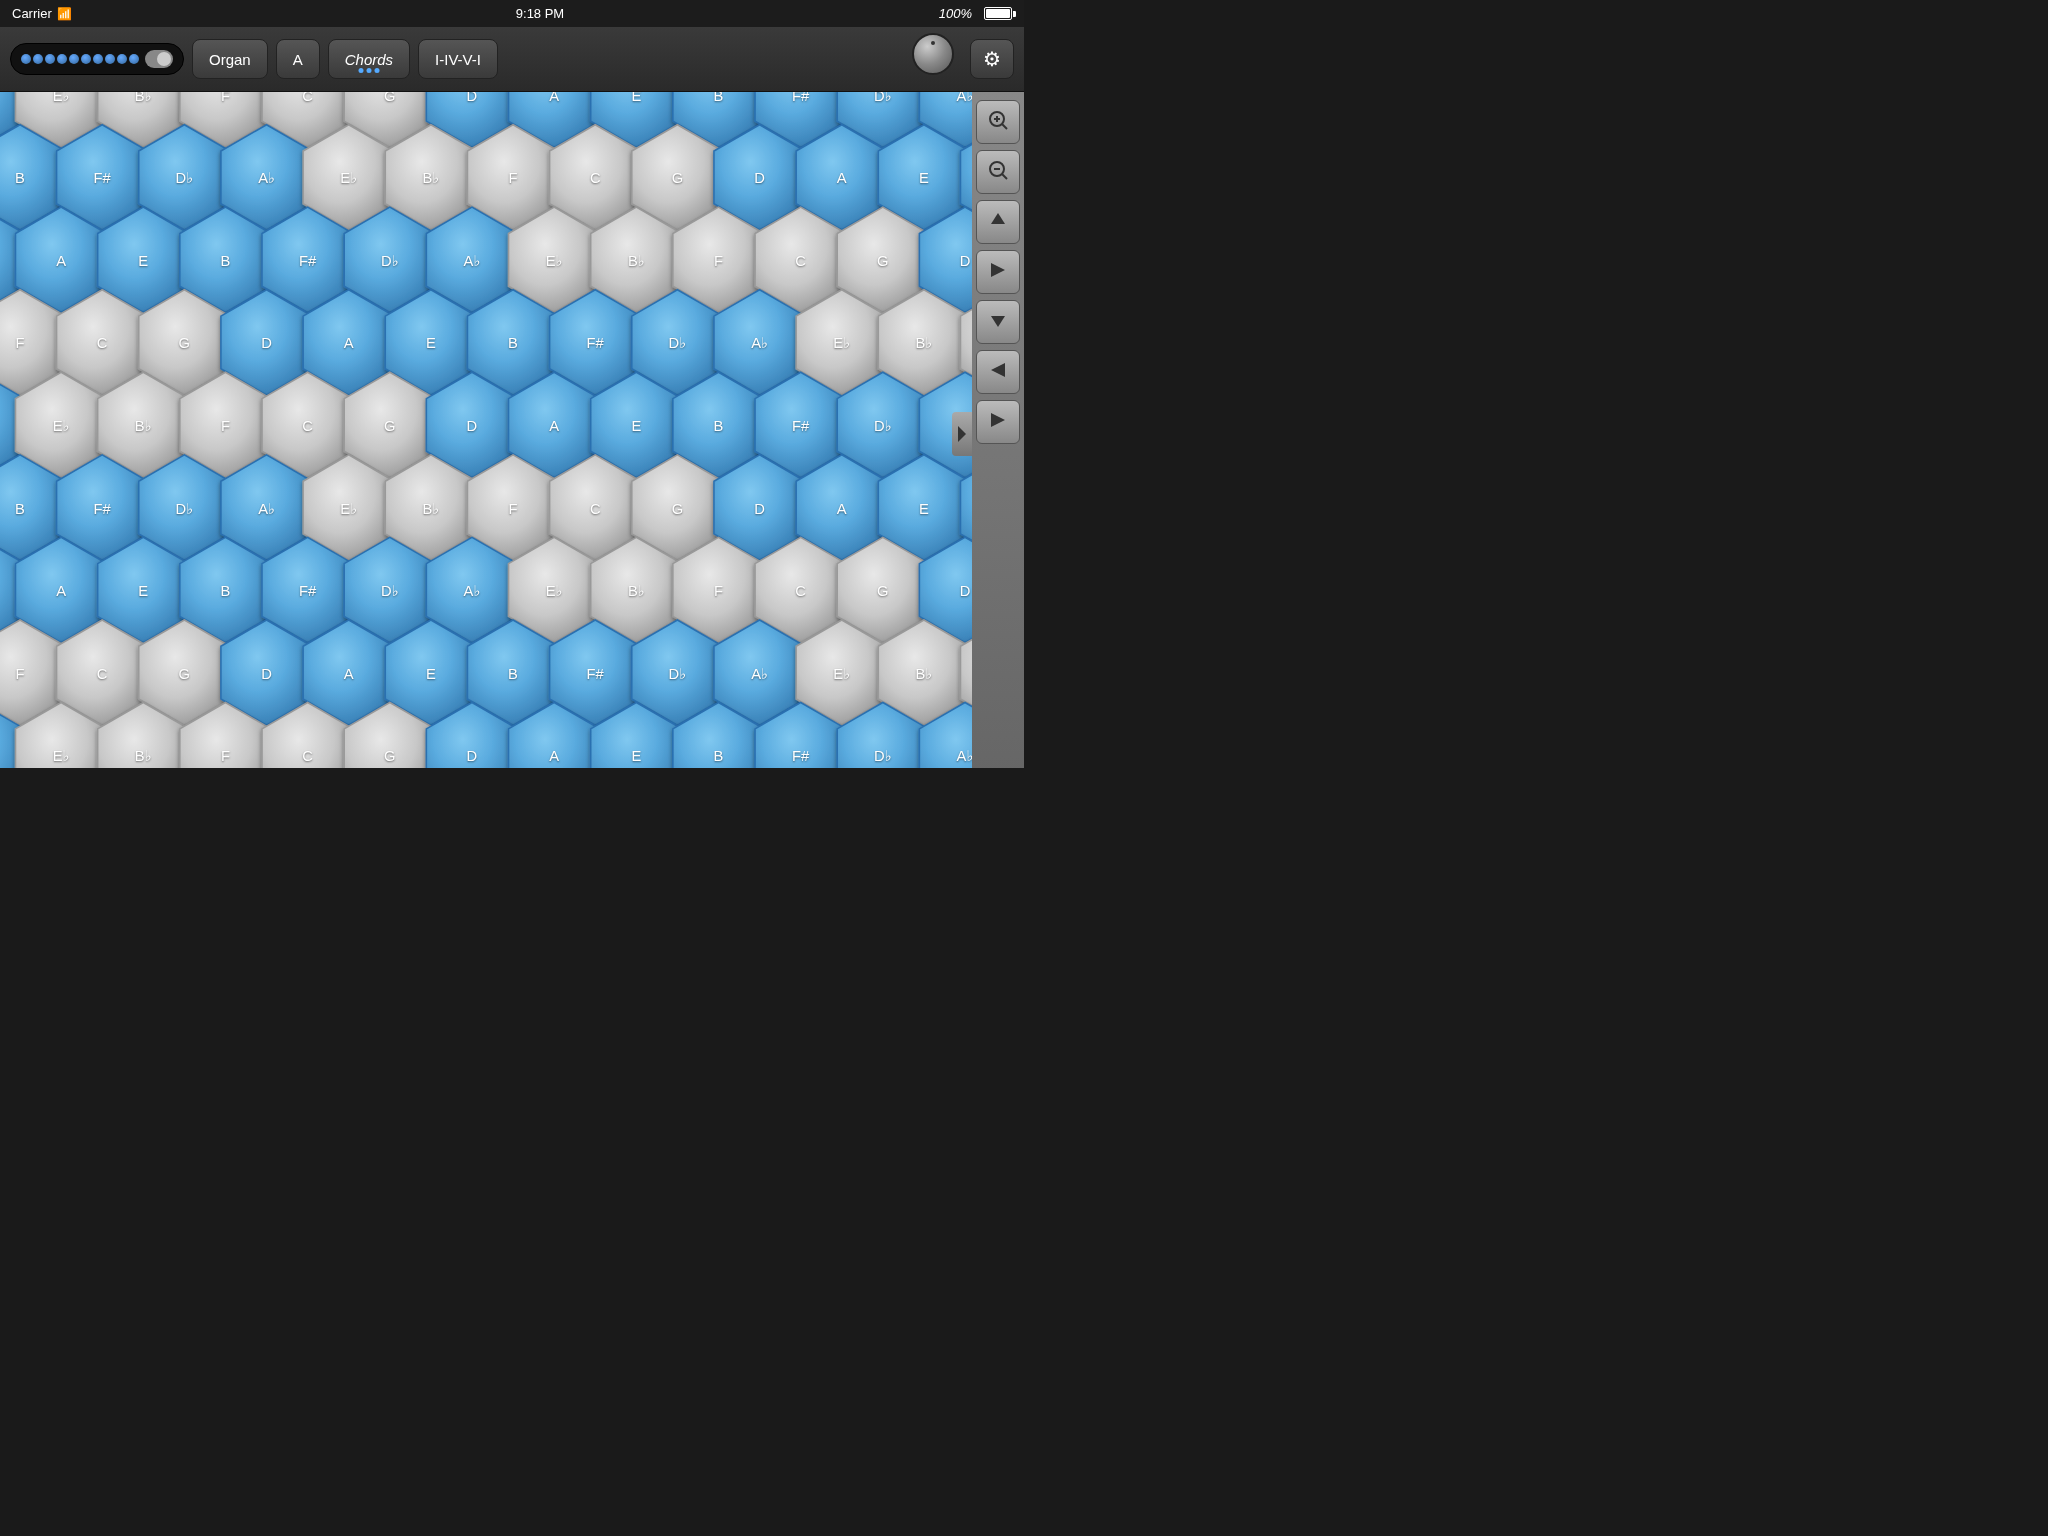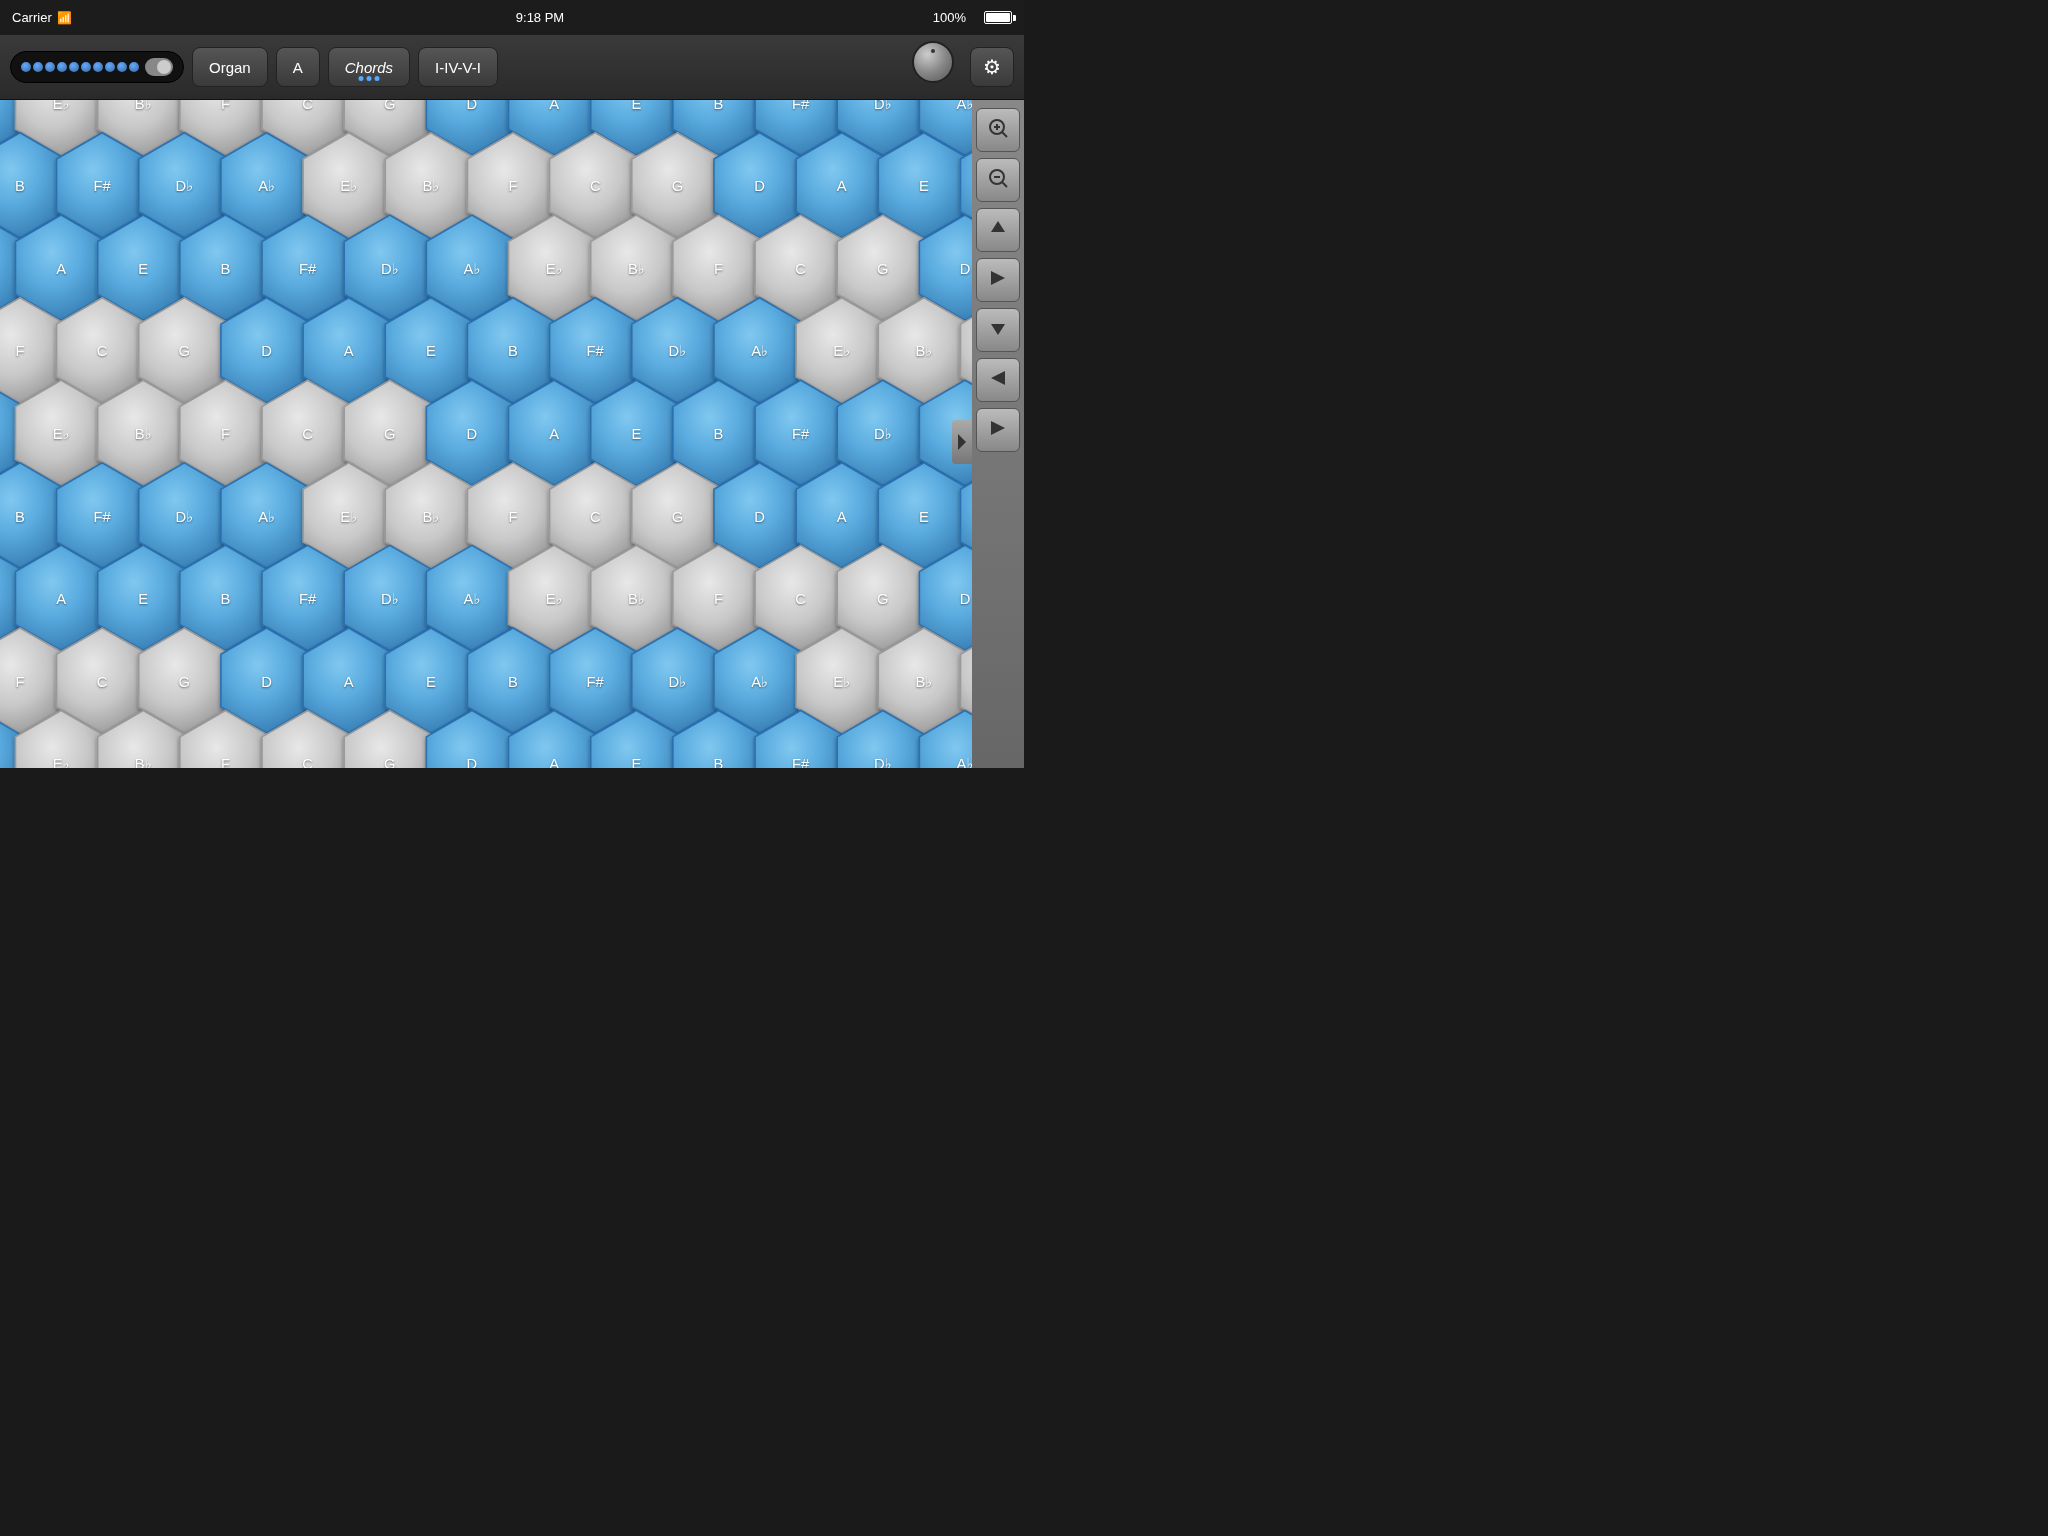--- a/index.html
+++ b/index.html
@@ -8,35 +8,35 @@
       width: 1024px;
       height: 768px;
       background: #1a1a1a;
       font-family: -apple-system, 'Helvetica Neue', Arial, sans-serif;
       overflow: hidden;
       position: relative;
     }
 
     
     .status-bar {
-      height: 35px;
+      height: 27px;
       background: #1c1c1c;
       display: flex;
       align-items: center;
       justify-content: space-between;
       padding: 0 12px;
       color: white;
       font-size: 13px;
       font-weight: 500;
       position: relative;
       z-index: 10;
     }
     .status-left { display: flex; align-items: center; gap: 6px; }
     .status-center { position: absolute; left: 50%; transform: translateX(-50%); margin-left: 28px; }
-    .status-right { display: flex; align-items: center; gap: 18px; }
+    .status-right { display: flex; align-items: center; gap: 12px; font-style: italic; }
     .wifi-icon { font-size: 12px; }
     .battery-bar {
       width: 28px; height: 13px;
       border: 1.5px solid white;
       border-radius: 2px;
       position: relative;
       display: flex; align-items: center; padding: 1px;
     }
     .battery-bar::after {
       content: '';

